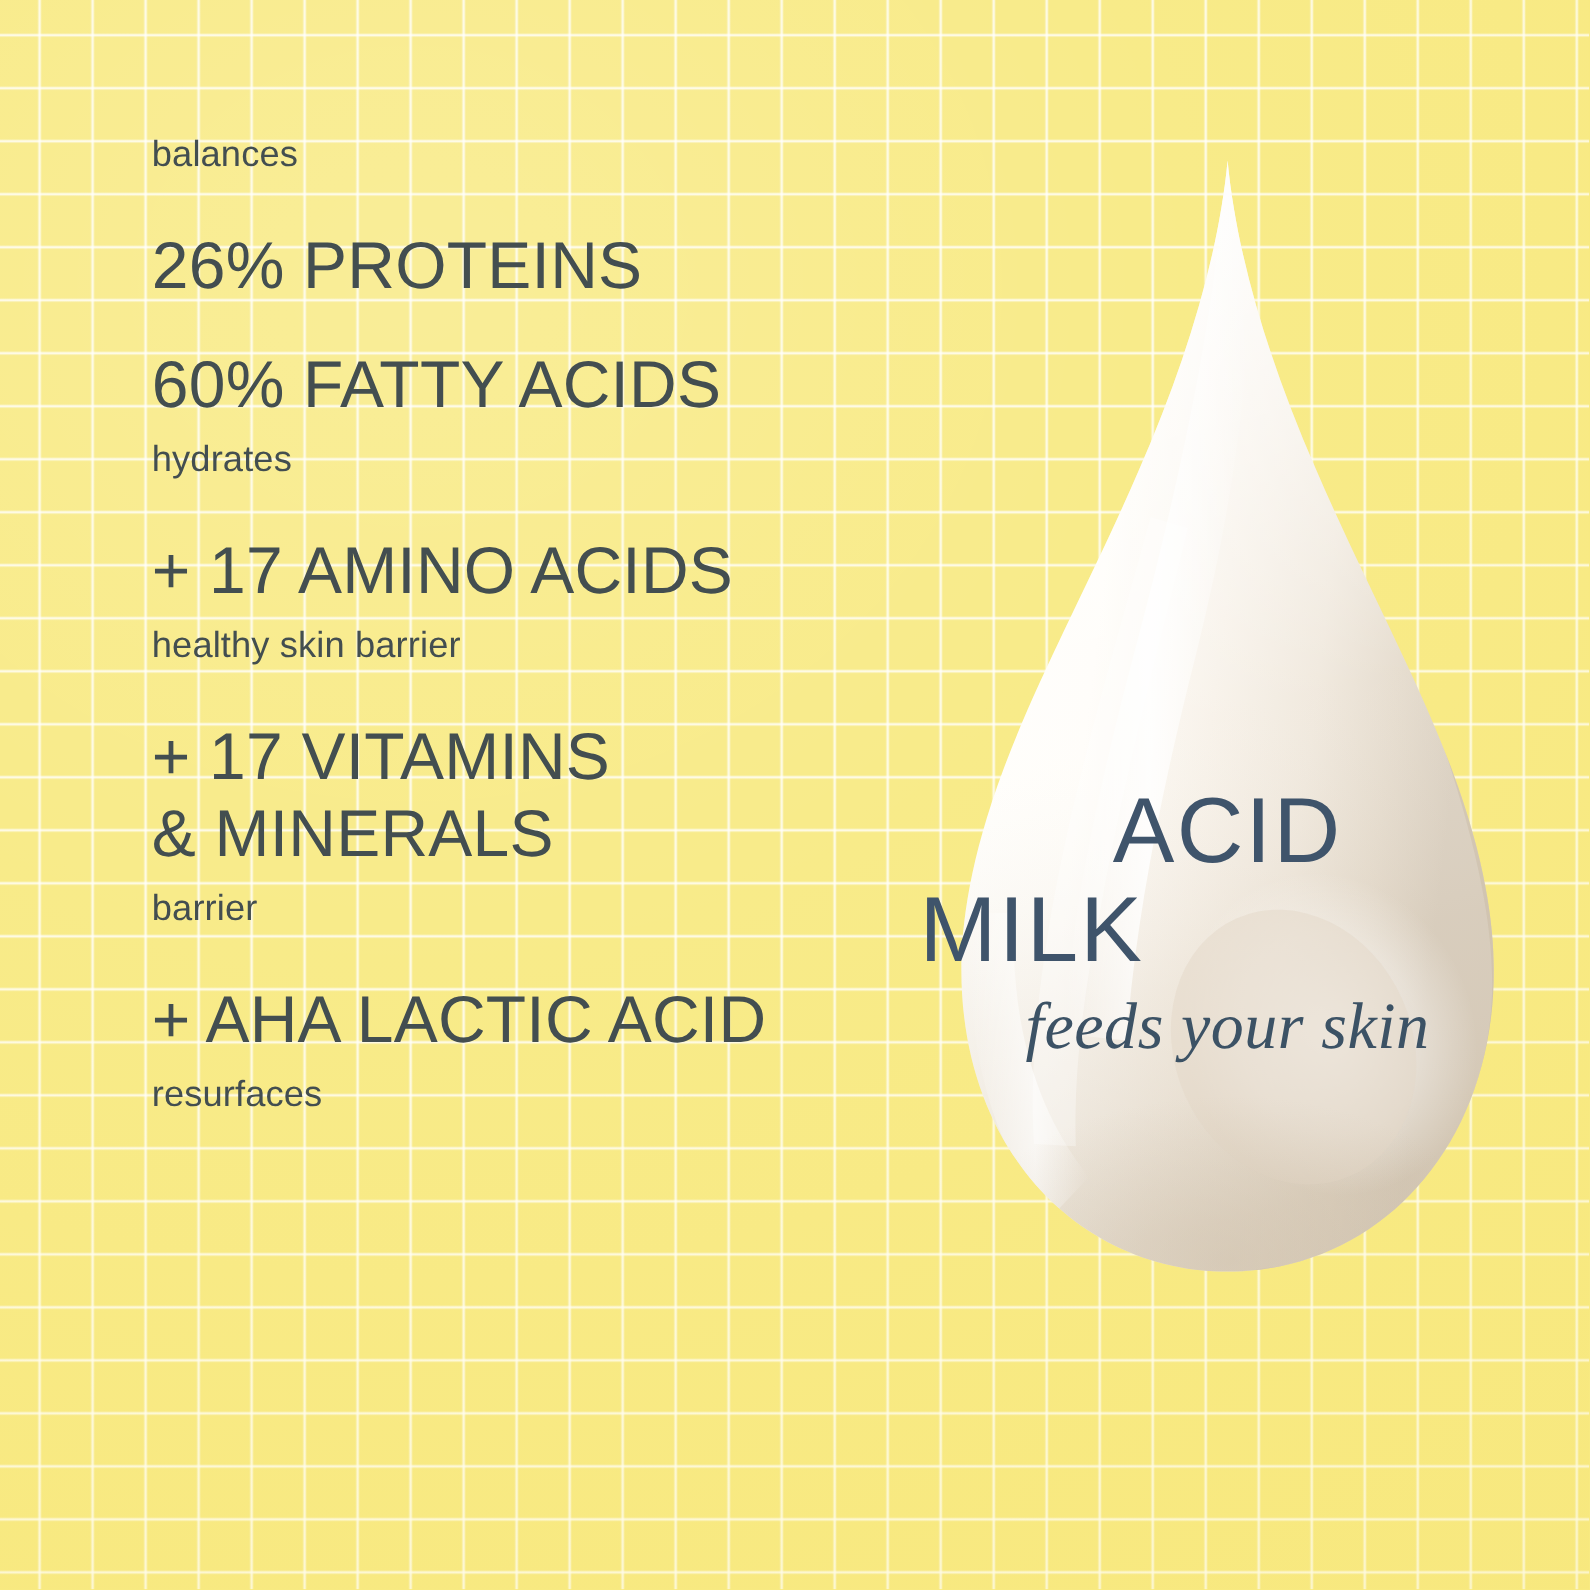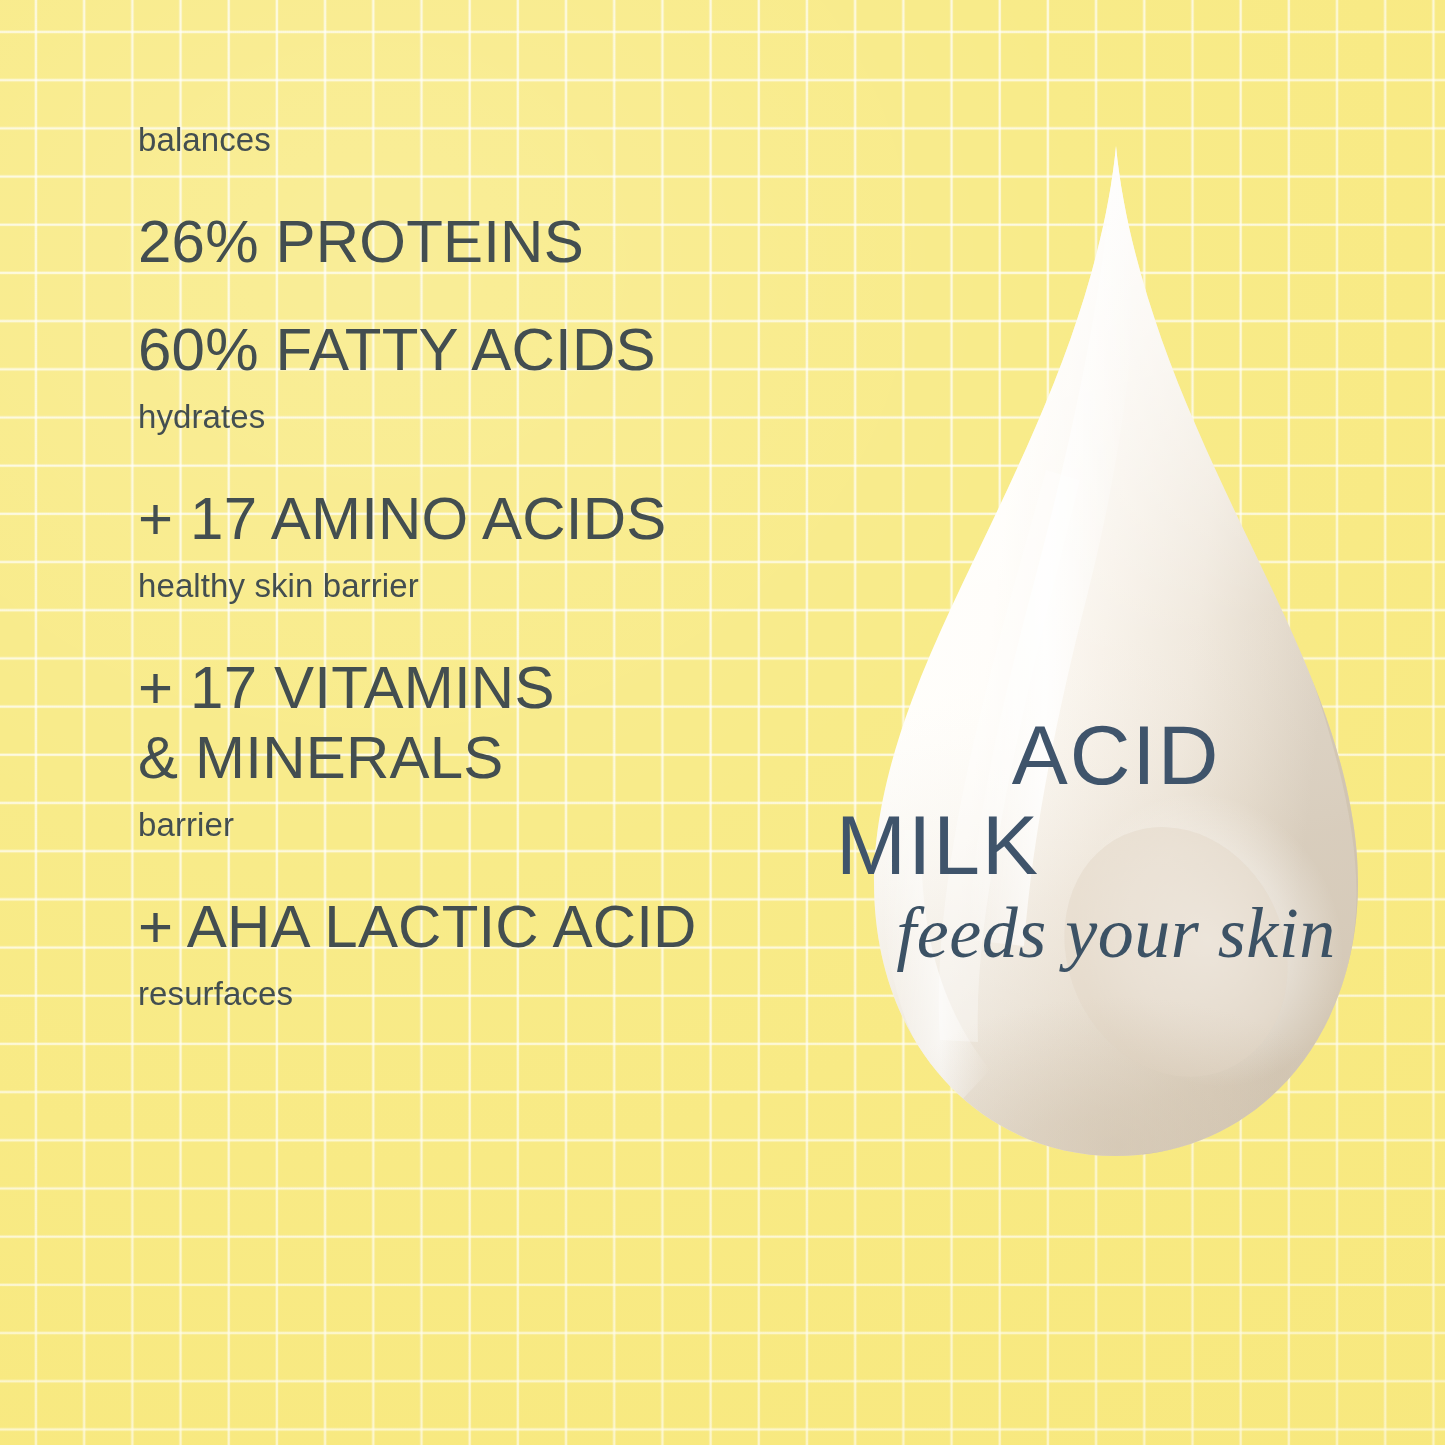--- a/index.html
+++ b/index.html
@@ -118,21 +118,21 @@
     color: #3f546b;
   }
   #tagline {
     position: absolute;
     top: 760px;
     left: 0;
     width: 560px;
     text-align: center;
     font-family: "Liberation Serif", serif;
     font-style: italic;
-    font-size: 72px;
+    font-size: 60px;
     line-height: 66px;
     letter-spacing: 0.5px;
     color: #3c5265;
   }
 </style>
 </head>
 <body>
 
 <div id="canvas">
 

